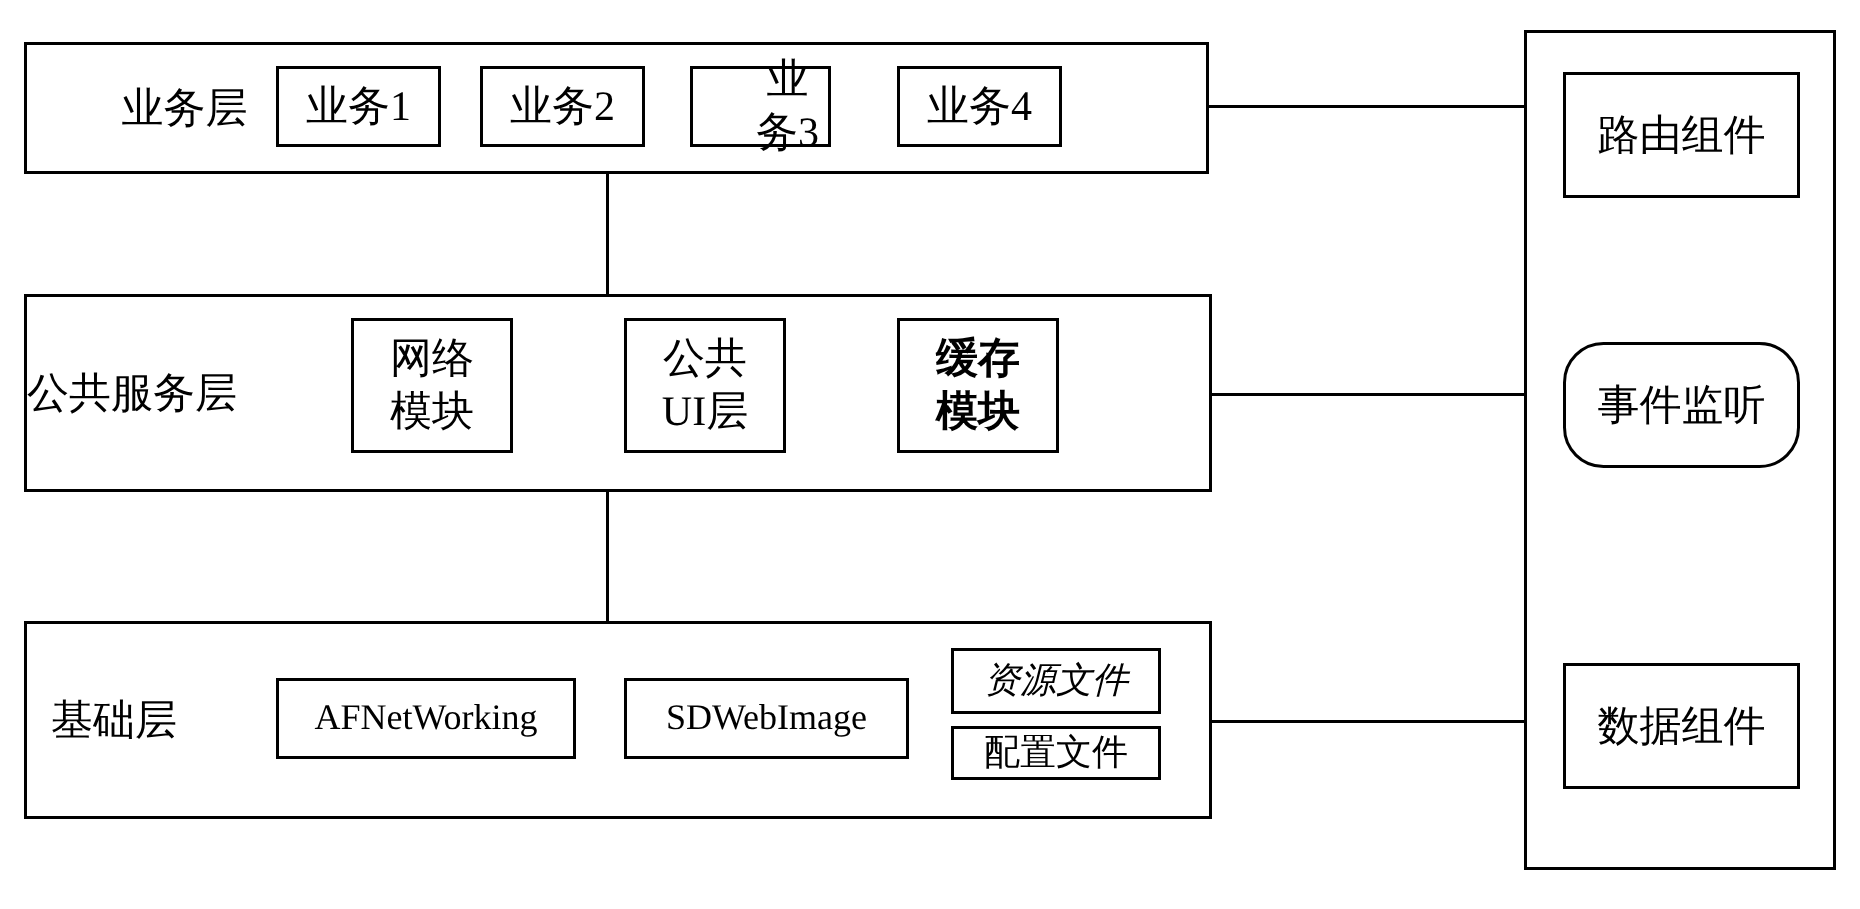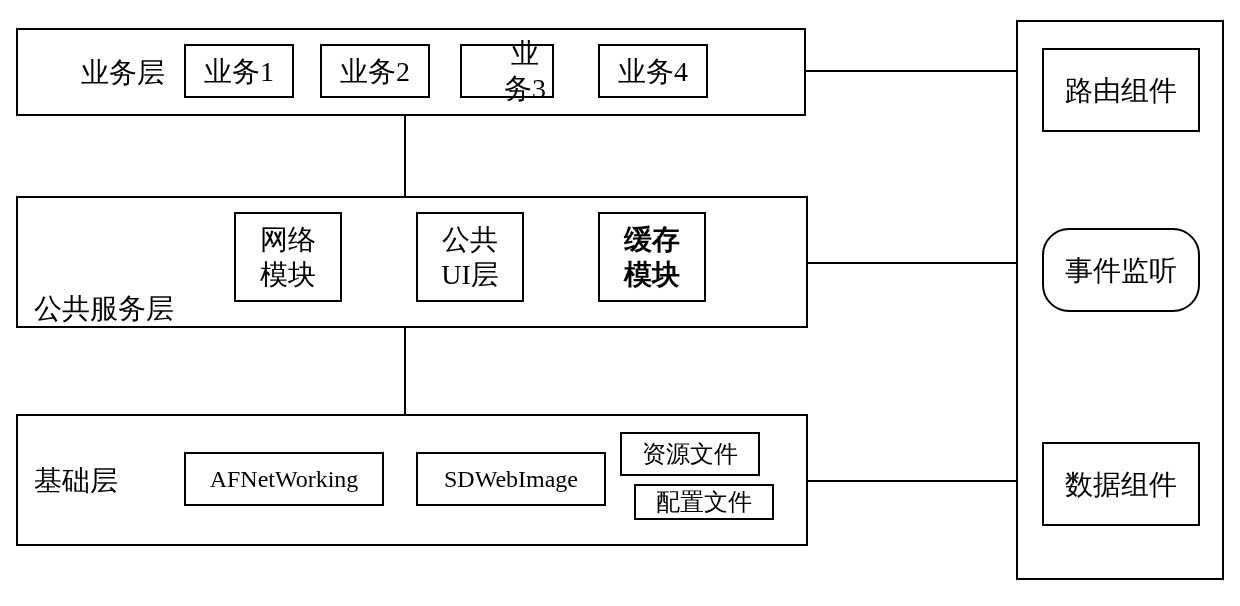--- a/index.html
+++ b/index.html
@@ -44,36 +44,36 @@
 <body>
 
 <div class="box" style="left:16px; top:28px; width:790px; height:88px; justify-content:flex-start; padding-left:16px;">
   <span class="label" style="position:static;margin-left:47px;">业务层</span>
 </div>
 <div class="box" style="left:184px; top:44px; width:110px; height:54px;">业务1</div>
 <div class="box" style="left:320px; top:44px; width:110px; height:54px;">业务2</div>
 <div class="box" style="left:460px; top:44px; width:94px; height:54px;padding-left:36px;">业务3</div>
 <div class="box" style="left:598px; top:44px; width:110px; height:54px;">业务4</div>
 
-<div class="box" style="left:16px; top:196px; width:792px; height:132px; justify-content:flex-start; padding-left:16px;align-items:flex-end;">
+<div class="box" style="left:16px; top:196px; width:792px; height:132px; justify-content:flex-start; ">
   <span class="label" style="position:static;">公共服务层</span>
 </div>
 <div class="box" style="left:234px; top:212px; width:108px; height:90px; white-space:pre-line;">网络
 模块</div>
 <div class="box" style="left:416px; top:212px; width:108px; height:90px; white-space:pre-line;">公共
 UI层</div>
 <div class="box" style="left:598px; top:212px; width:108px; height:90px; white-space:pre-line;font-weight:bold;">缓存
 模块</div>
 
 <div class="box" style="left:16px; top:414px; width:792px; height:132px; justify-content:flex-start; padding-left:16px;">
   <span class="label" style="position:static;">基础层</span>
 </div>
 <div class="box" style="left:184px; top:452px; width:200px; height:54px; font-size:24px;">AFNetWorking</div>
 <div class="box" style="left:416px; top:452px; width:190px; height:54px; font-size:24px;">SDWebImage</div>
-<div class="box" style="left:620px; top:432px; width:140px; height:44px; font-size:24px;">资源文件</div>
+<div class="box" style="left:634px; top:432px; width:140px; height:44px; font-size:24px;font-style:italic;">资源文件</div>
 <div class="box" style="left:634px; top:484px; width:140px; height:36px; font-size:24px;">配置文件</div>
 
 <div class="box" style="left:1016px; top:20px; width:208px; height:560px; border-width:2px;"></div>
 <div class="box" style="left:1042px; top:48px; width:158px; height:84px;">路由组件</div>
 <div class="box" style="left:1042px; top:228px; width:158px; height:84px;border-radius:27px;">事件监听</div>
 <div class="box" style="left:1042px; top:442px; width:158px; height:84px;">数据组件</div>
 
 <div class="connector-v" style="left:404px; top:116px; height:80px;"></div>
 <div class="connector-v" style="left:404px; top:328px; height:86px;"></div>
 

